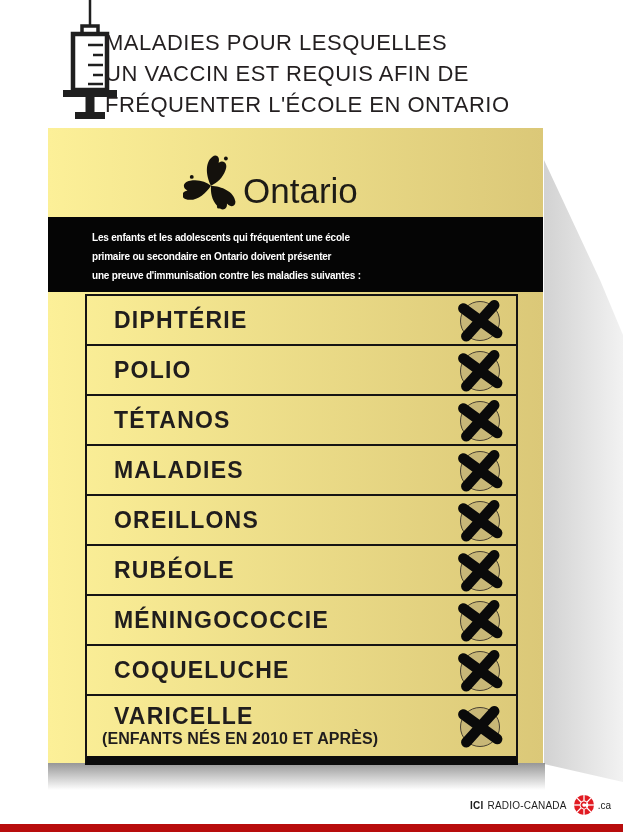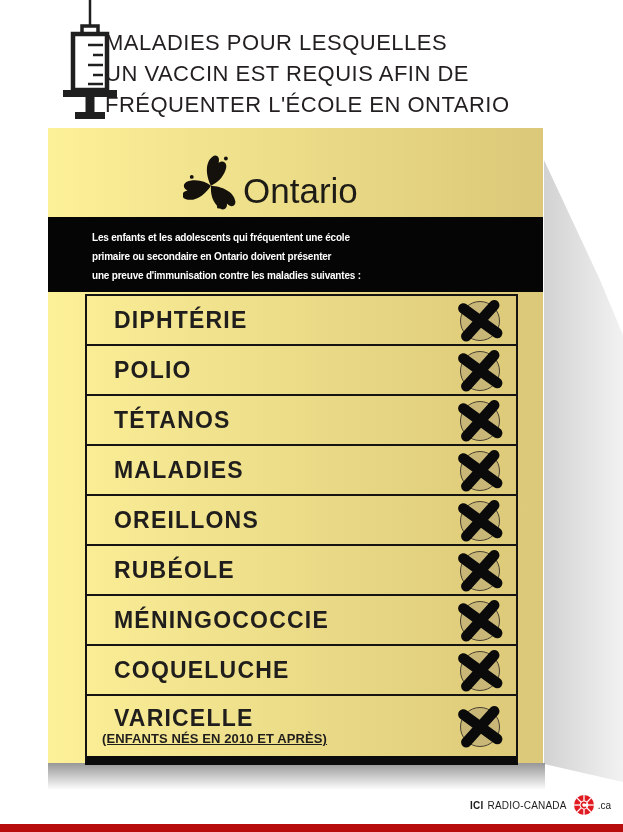--- a/index.html
+++ b/index.html
@@ -56,22 +56,22 @@
     display:flex;align-items:center;justify-content:space-between;
     height:48px;border-top:2px solid #161413;
   }
   .row:first-child{border-top:none;}
   .row.tall{height:60px;}
   .row-label{
     font-size:23px;font-weight:bold;letter-spacing:1.2px;
     color:#201d1d;padding-left:27px;line-height:1.05;
   }
   .row-note{
-    font-size:13px;font-weight:bold;color:#201d1d;
-    padding-left:15px;letter-spacing:.1px;line-height:1.1;margin-top:2px;text-decoration:underline;
+    font-size:16px;font-weight:bold;color:#201d1d;
+    padding-left:15px;letter-spacing:.1px;line-height:1.1;margin-top:2px;
   }
   .check{margin-right:13px;flex:none;}
   
   .brand{
     position:absolute;right:12px;top:794px;z-index:3;
     display:flex;align-items:center;color:#1c1c1c;font-size:10px;
   }
   .brand .ici{font-weight:800;letter-spacing:.3px;}
   .brand .rc{font-weight:500;margin-left:4px;letter-spacing:.2px;}
   .brand .gem{margin:0 3px 0 6px;}

